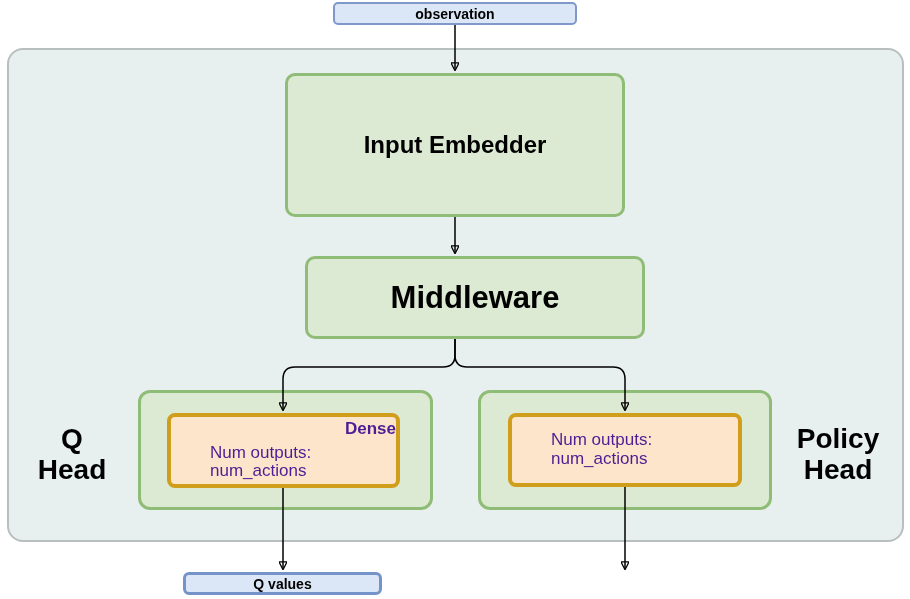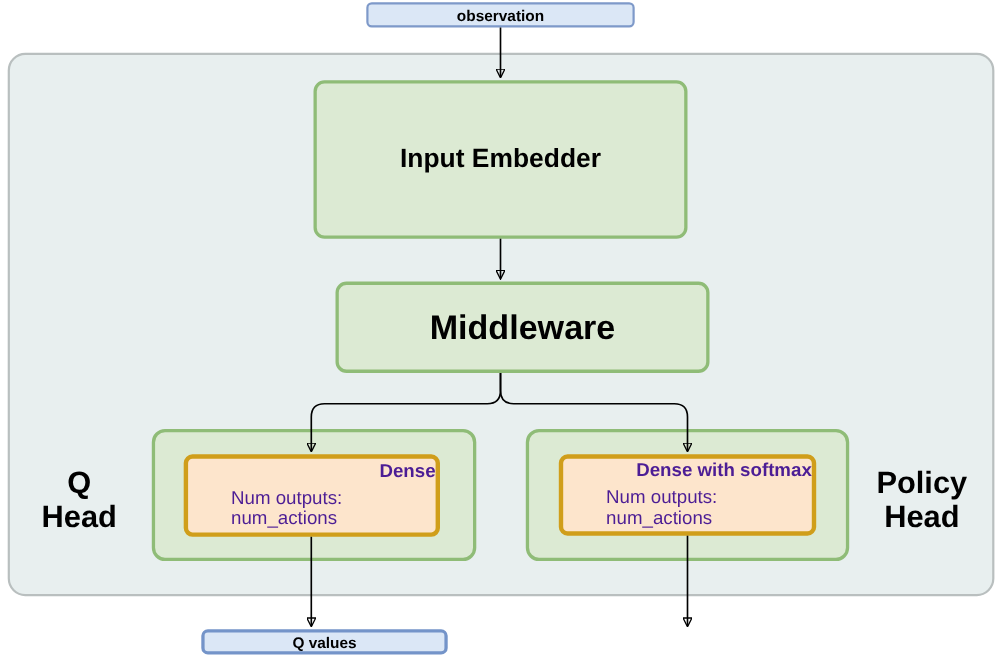--- a/index.html
+++ b/index.html
@@ -55,21 +55,21 @@
   
   .pill {
     background:var(--blue-fill,#dbe7f6);
     border:2px solid var(--blue-border,#7e99c9);
     border-radius:5px;
     display:flex; align-items:center; justify-content:center;
     font-size:14px; font-weight:bold; color:#000;
   }
   .obs-pill  { left:333px; top:2px;   width:244px; height:23px; }
   .out-pill  { border-width:3px; border-radius:6px; border-color:var(--blue-border-strong,#7494c9); }
-  .q-values-pill    { left:183px; top:572px; width:224px; height:23px; }
+  .q-values-pill    { left:183px; top:572px; width:199px; height:23px; }
   .action-prob-pill { left:525px; top:572px; width:202px; height:23px; }
 
   
   .arrow-layer { left:0; top:0; width:910px; height:599px; pointer-events:none; }
   .arrow-layer path { fill:none; stroke:var(--arrow,#000000); stroke-width:1.5; }
 </style>
 </head>
 <body>
 
 <div class="stage">
@@ -97,21 +97,20 @@
     <div class="dense-title">Dense</div>
     <div class="dense-subtitle">Num outputs: num_actions</div>
   </div>
 
   <div class="abs head-label policy-head-label">
     <div>Policy</div>
     <div>Head</div>
   </div>
   <div class="abs green-box head-container policy-head-box"></div>
   <div class="abs orange-box policy-dense">
-    <div class="dense-title">Dense with softmax</div>
     <div class="dense-subtitle">Num outputs: num_actions</div>
   </div>
 
   <div class="abs pill out-pill q-values-pill">
     <span>Q values</span>
   </div>
 
   <svg class="abs arrow-layer" viewBox="0 0 910 599">
     <defs>
       <marker id="arw" viewBox="0 0 10 10" refX="9" refY="5" markerWidth="9" markerHeight="8" orient="auto" markerUnits="userSpaceOnUse">

